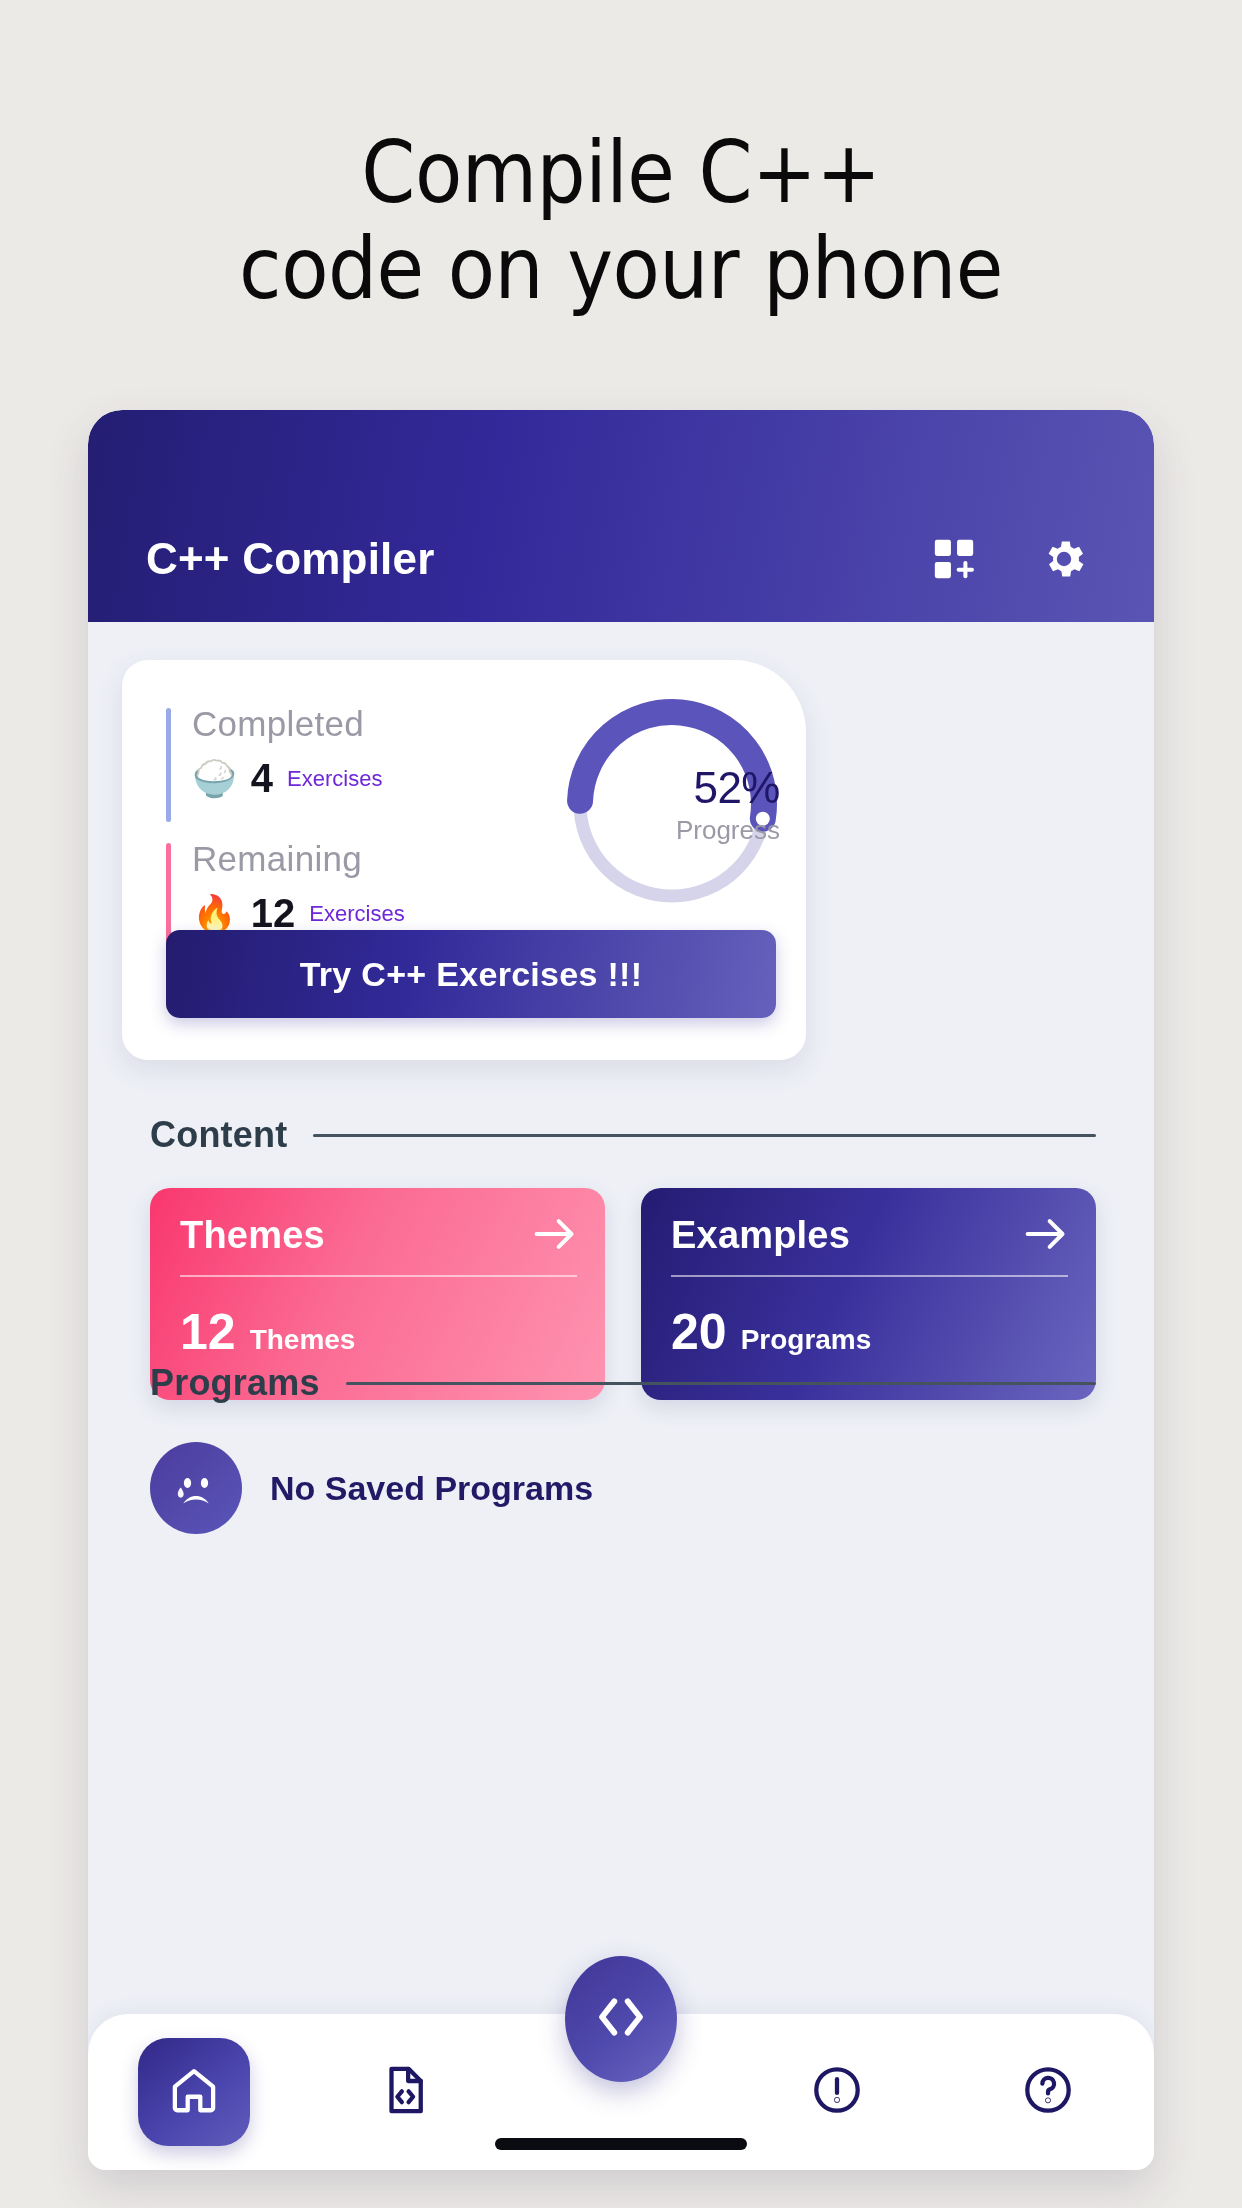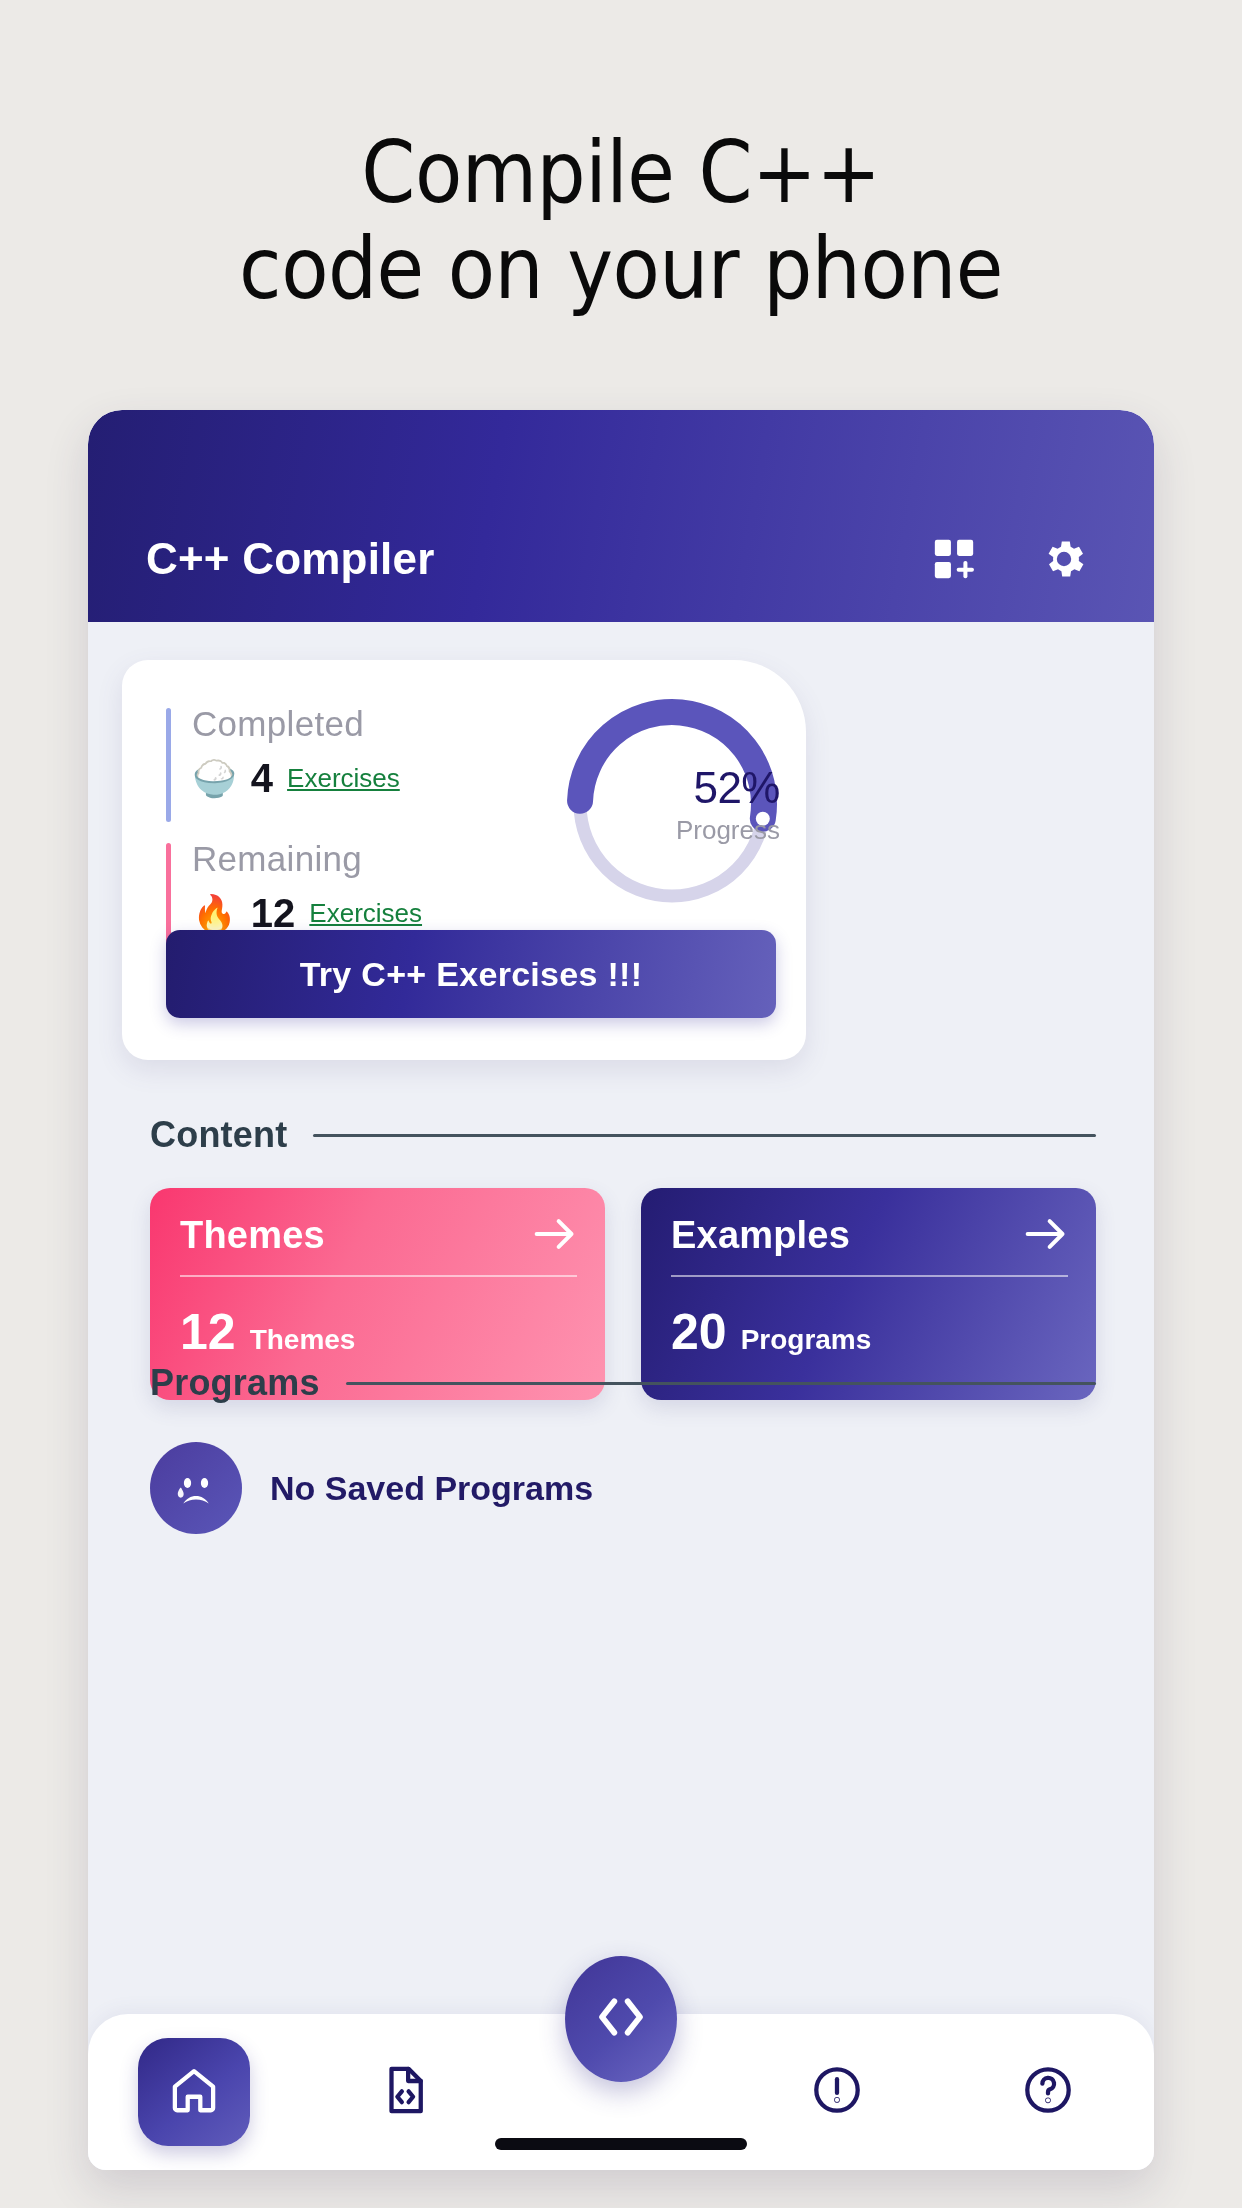--- a/index.html
+++ b/index.html
@@ -92,21 +92,21 @@
   .stats { position:absolute; left:44px; top:44px; width:330px; }
   .stat { position:relative; padding-left:26px; margin-bottom:38px; }
   .stat:last-child { margin-bottom:0; }
   .stat .bar {
     position:absolute; left:0; top:4px; width:5px; height:114px; border-radius:3px;
   }
   .stat .lbl { font-size:35px; color:#9a9aa6; font-weight:400; letter-spacing:.3px;}
   .stat .row { display:flex; align-items:center; gap:14px; margin-top:12px; }
   .stat .emo { font-size:36px; line-height:1; }
   .stat .num { font-size:40px; font-weight:700; color:#14141e; }
-  .stat .unit { font-size:26px; color:#15803d;text-decoration:underline; }
+  .stat .unit { font-size:22px; color:#6d28d9; }
 
   .ring-wrap {
     position:absolute; right:26px; top:36px; width:216px; height:216px;
   }
   .ring-wrap svg { display:block; }
   .ring-txt {
     position:absolute; inset:0; display:flex; flex-direction:column;
     align-items:flex-end; justify-content:center; gap:2px;
   }
   .ring-pct { font-size:44px; color:#1f1668; font-weight:400; letter-spacing:-.5px;}

